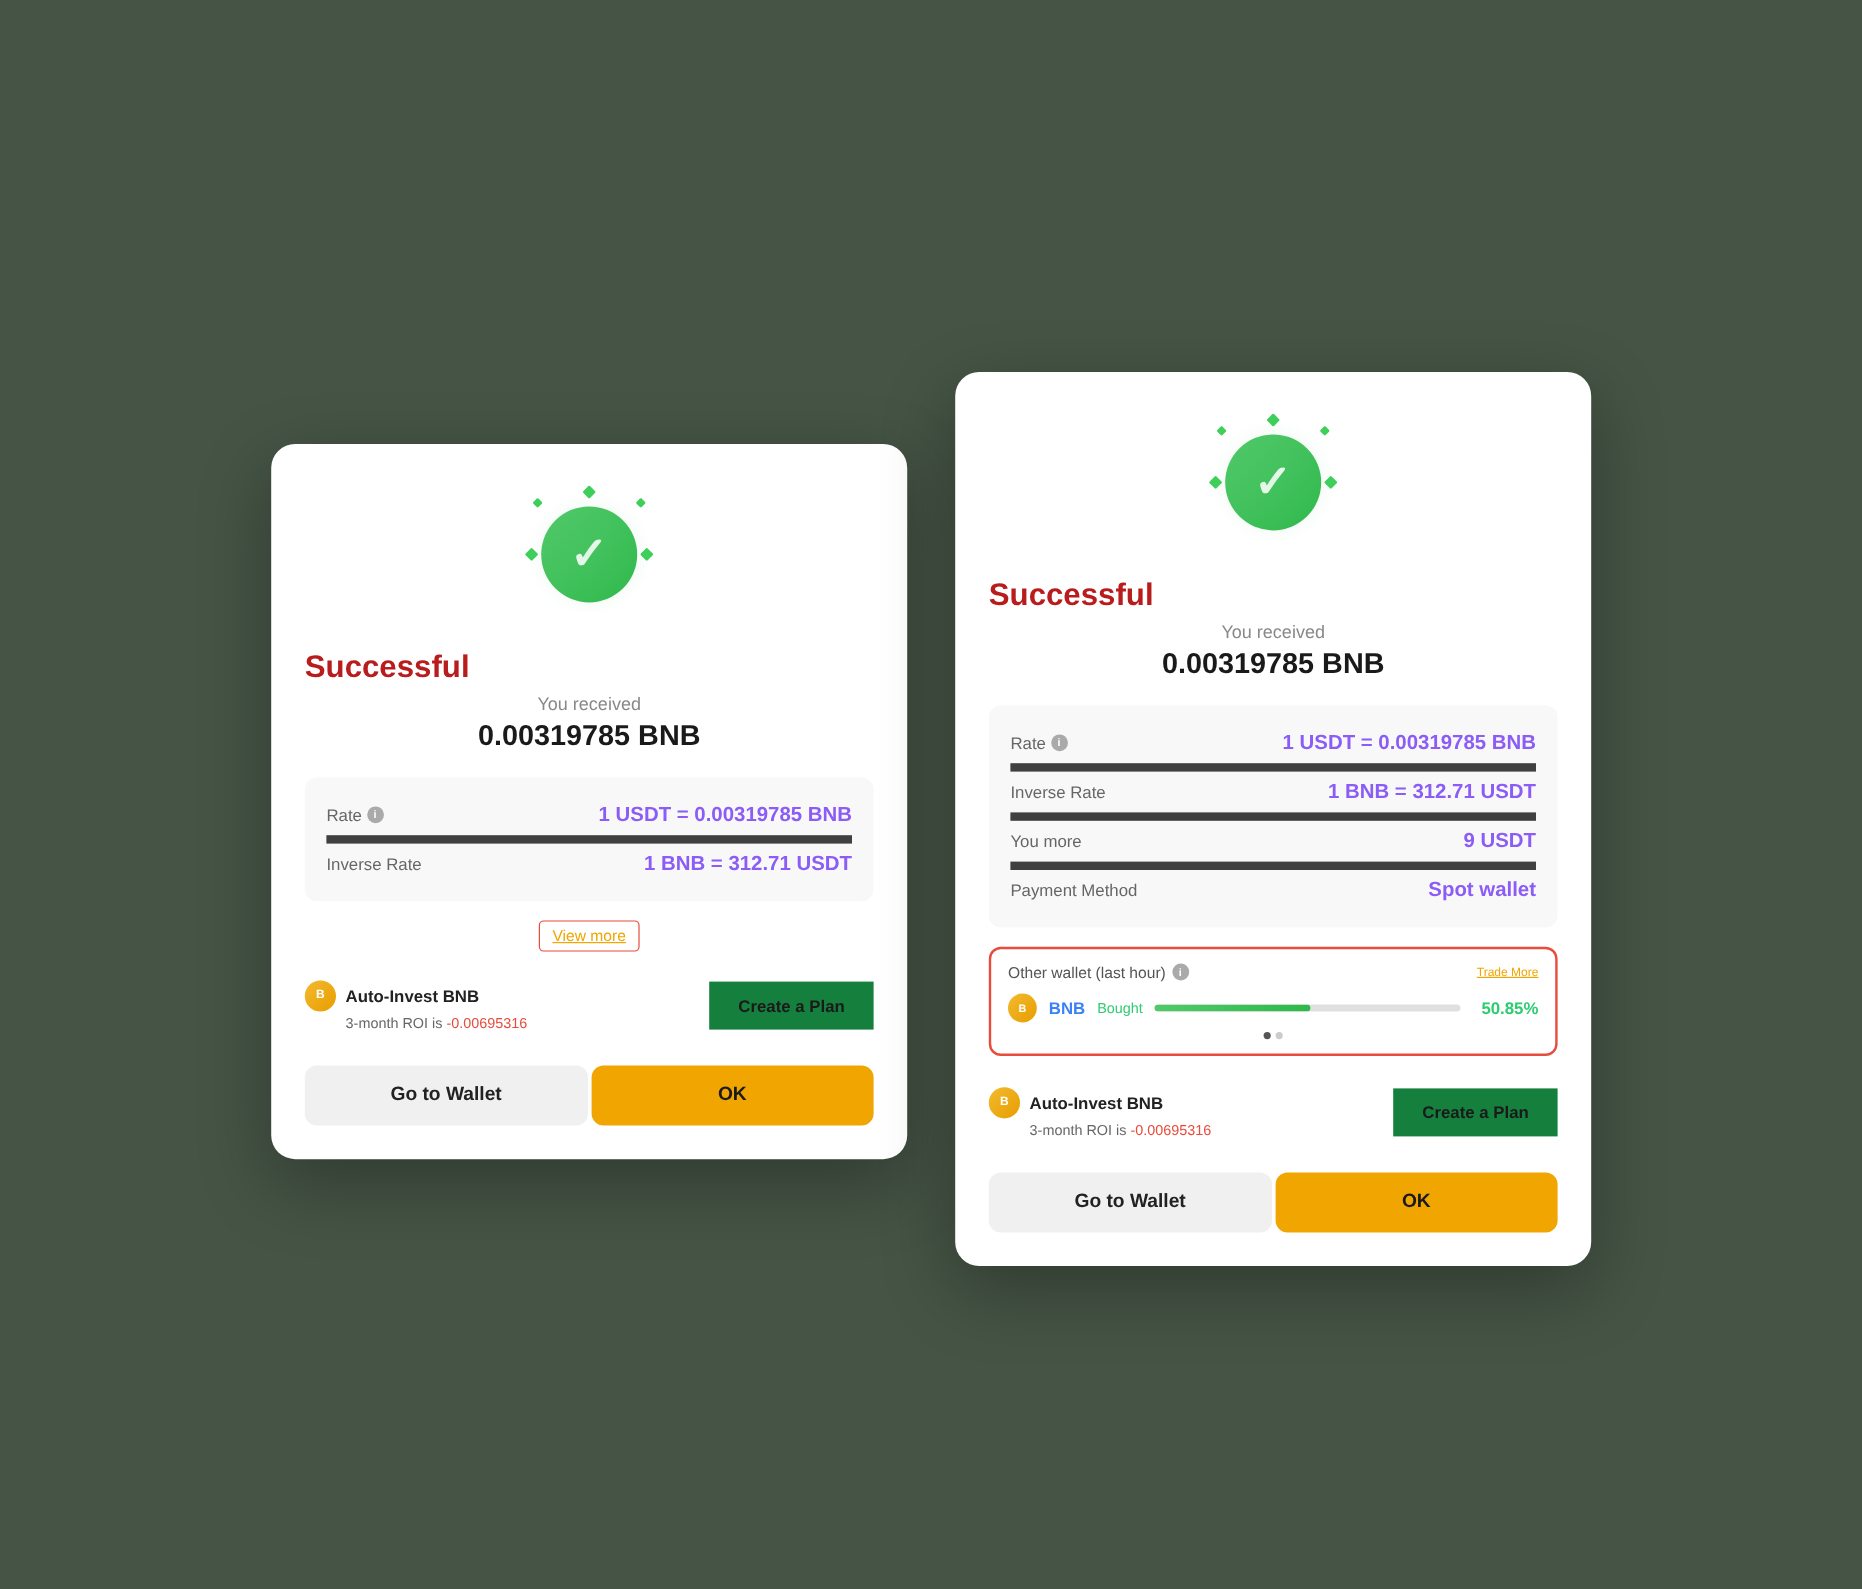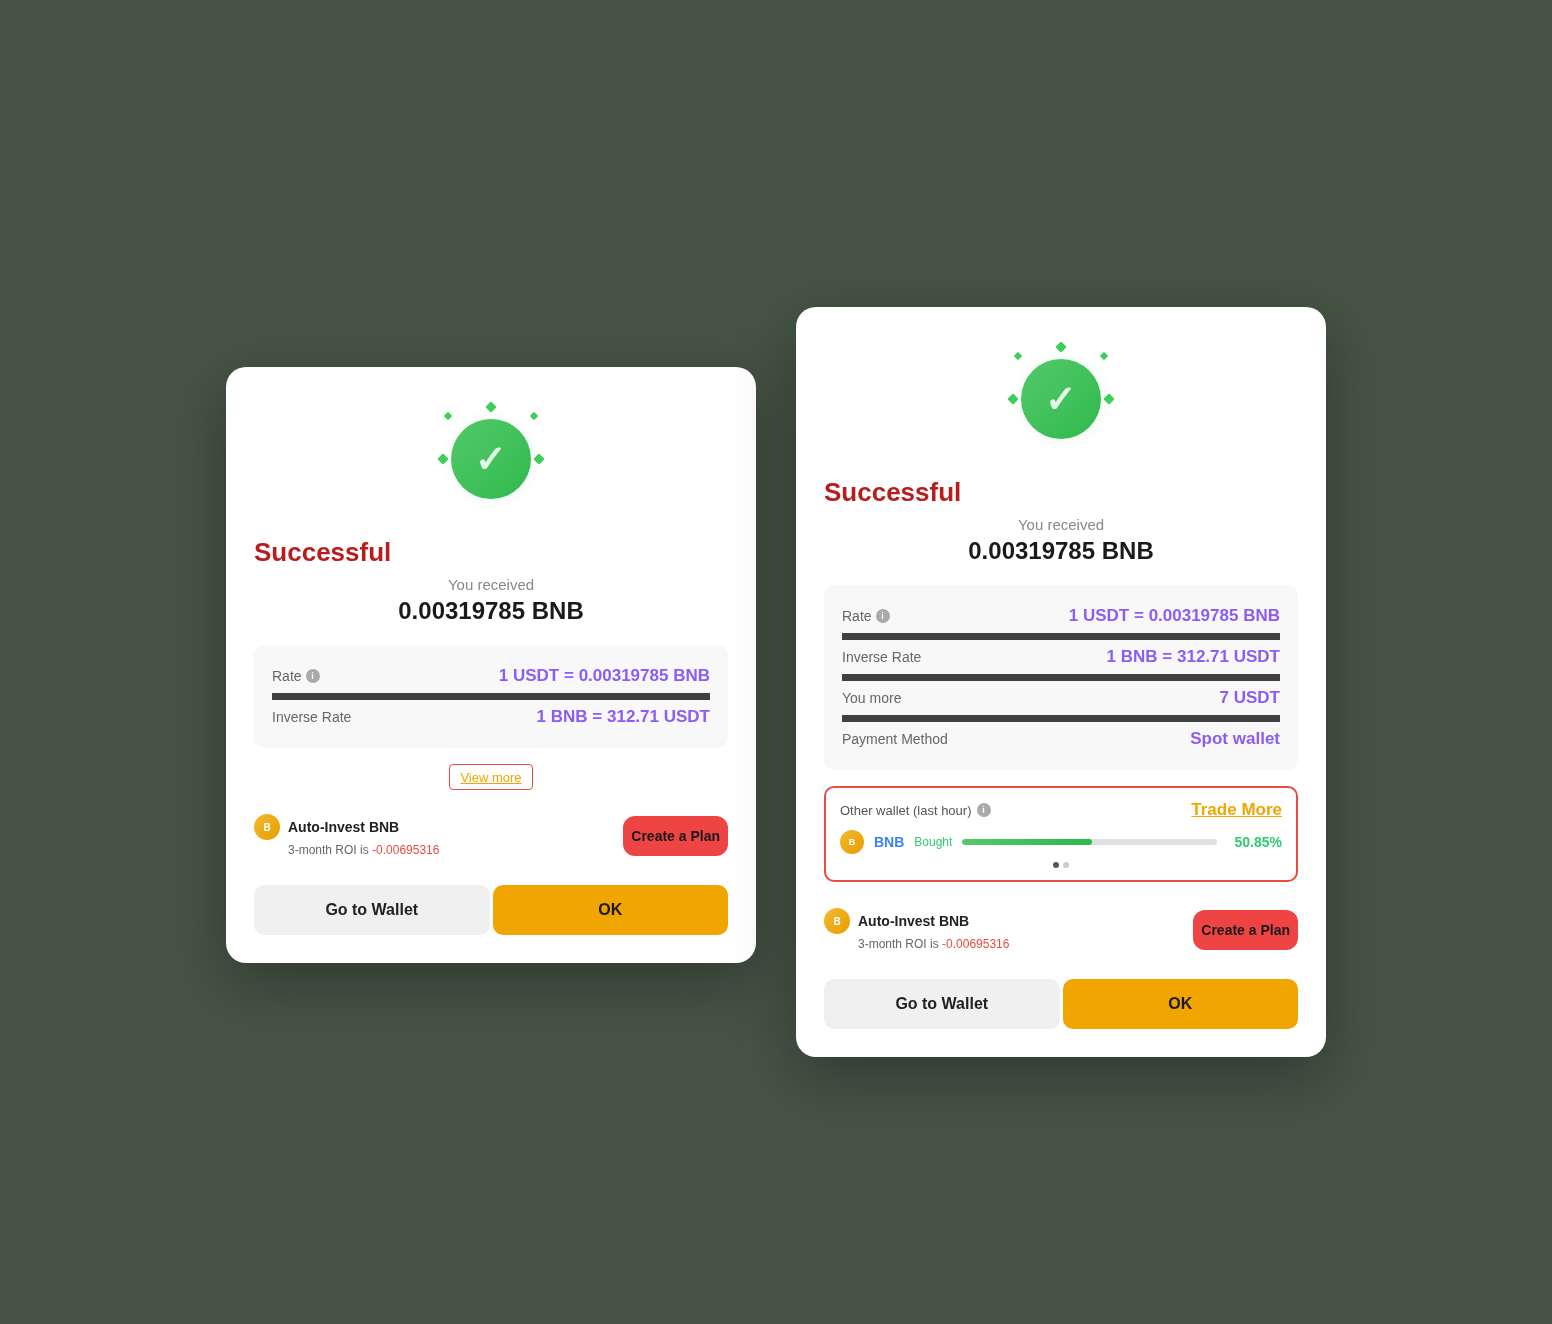--- a/index.html
+++ b/index.html
@@ -236,25 +236,25 @@
       font-size: 12px;
       color: #666;
       padding-left: 34px;
     }
 
     .roi-value {
       color: #e74c3c;
     }
 
     .create-plan-btn {
-      background: #ef4444;
+      background: #15803d;
       color: #1a1a1a;
       border: none;
-      border-radius: 12px;
-      padding: 12px 8px;
+      border-radius: 0;
+      padding: 12px 24px;
       font-size: 14px;
       font-weight: 700;
       cursor: pointer;
       white-space: nowrap;
     }
 
     
     .bottom-buttons {
       display: flex;
       gap: 3px;
@@ -302,24 +302,23 @@
     .other-trades-title {
       font-size: 13px;
       color: #555;
       display: flex;
       align-items: center;
       gap: 5px;
     }
 
     .trade-more-link {
       color: #f0a500;
-      font-size: 17px;
+      font-size: 10px;
       text-decoration: underline;
       cursor: pointer;
-      font-weight: bold;
     }
 
     .trade-row {
       display: flex;
       align-items: center;
       gap: 10px;
     }
 
     .trade-bnb-icon {
       width: 24px;
@@ -486,21 +485,21 @@
           <span class="info-icon">i</span>
         </span>
         <span class="info-value">1 USDT = 0.00319785 BNB</span>
       </div>
       <div class="info-row">
         <span class="info-label">Inverse Rate</span>
         <span class="info-value">1 BNB = 312.71 USDT</span>
       </div>
       <div class="info-row">
         <span class="info-label">You more</span>
-        <span class="info-value">7 USDT</span>
+        <span class="info-value">9 USDT</span>
       </div>
       <div class="info-row">
         <span class="info-label">Payment Method</span>
         <span class="info-value">Spot wallet</span>
       </div>
     </div>
 
     <div class="other-trades-section">
       <div class="other-trades-header">
         <span class="other-trades-title">

